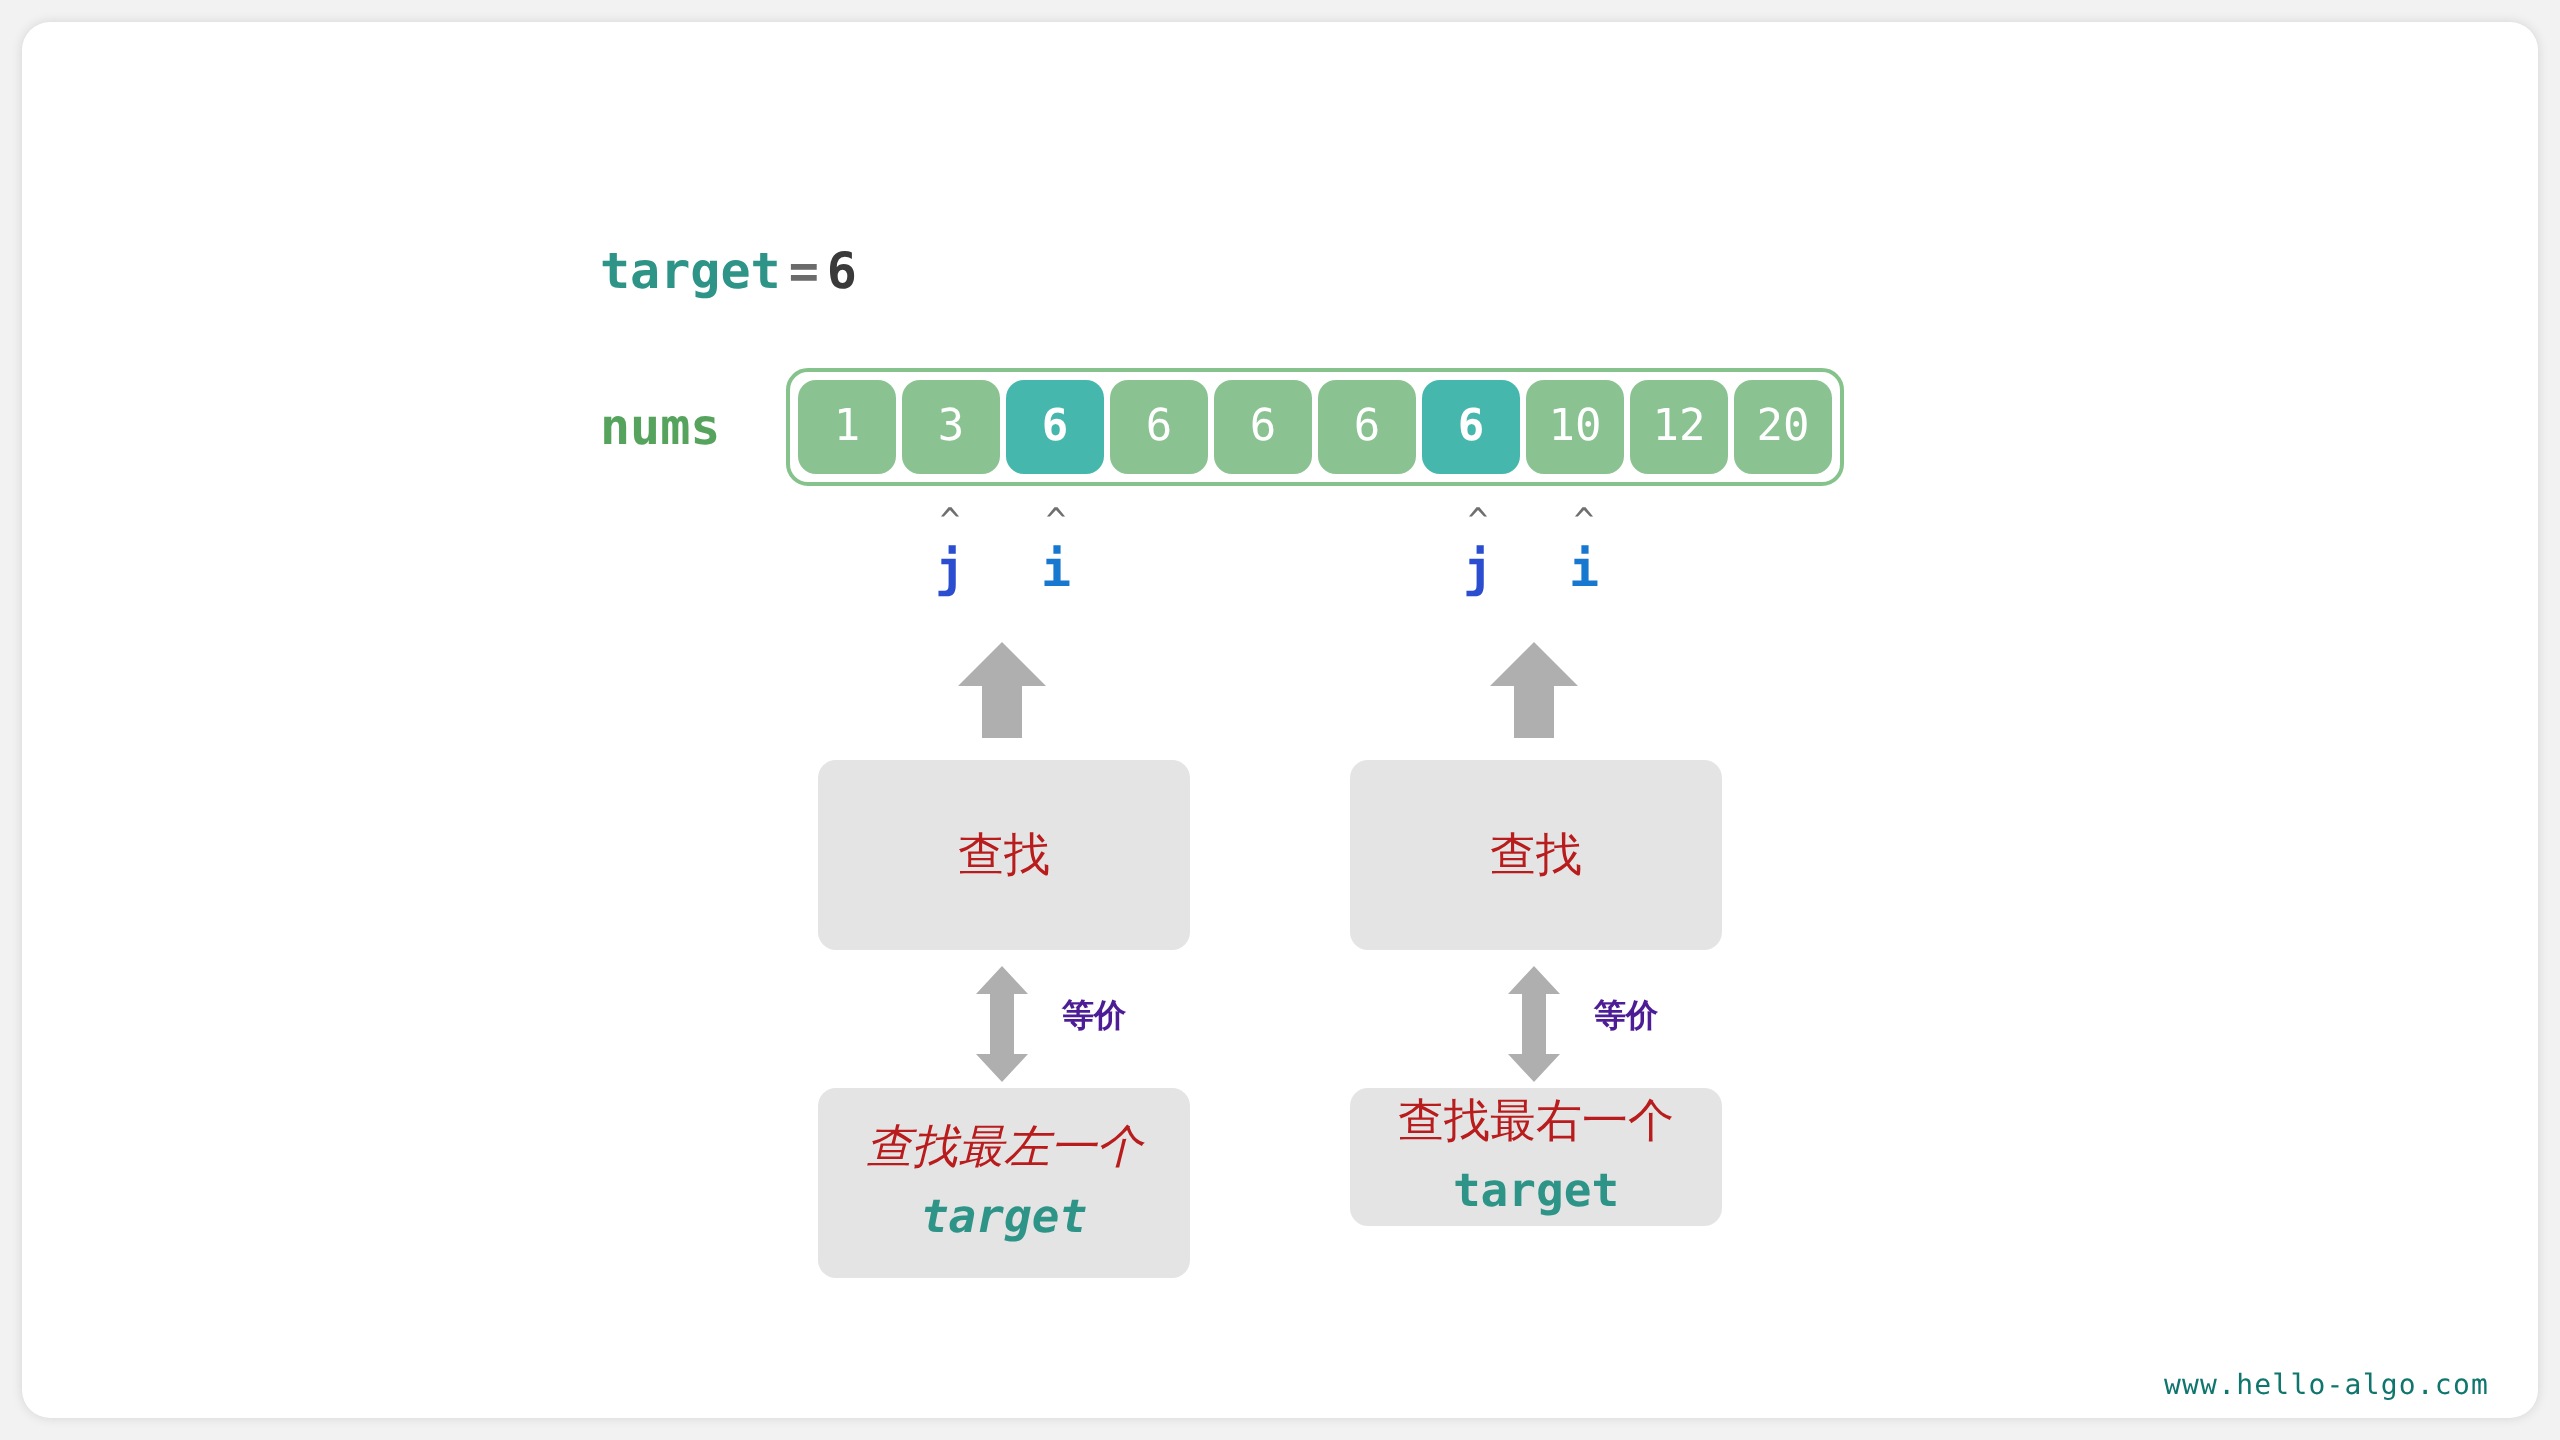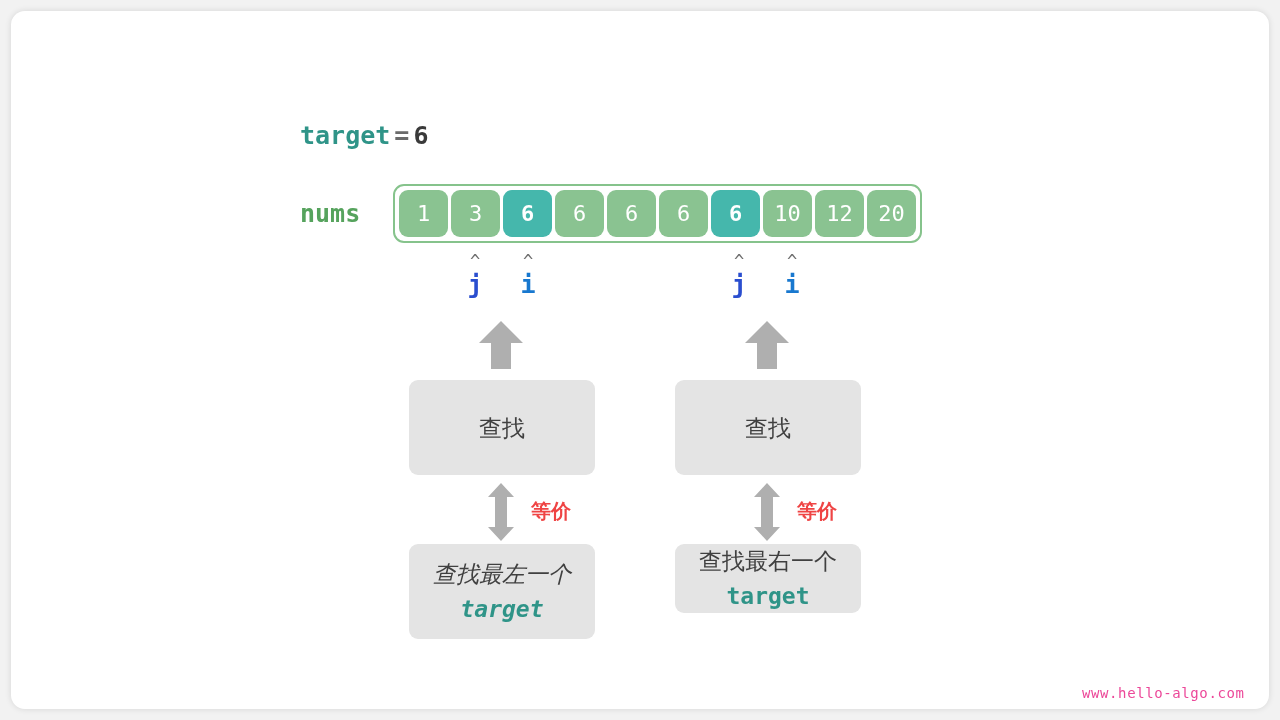--- a/index.html
+++ b/index.html
@@ -125,51 +125,51 @@
     border-radius: 9px;
     box-sizing: border-box;
     display: flex;
     flex-direction: column;
     align-items: center;
     justify-content: center;
   }
   .gbox .cn {
     font-family: "DejaVu Sans", sans-serif;
     font-size: 23px;
-    color: #404040;
+    color: #b91c1c;
     line-height: 34px;
     white-space: nowrap;
   }
   .gbox .mono {
     font-family: "DejaVu Sans Mono", monospace;
     font-size: 23px;
     font-weight: bold;
     line-height: 36px;
     white-space: nowrap;
   }
   .gbox .mono .kw  { color: #2f9488; }
   .gbox .mono .op  { color: #3a3a3a; padding-left: 3px; }
 
   
   .dblarrow { width: 26px; height: 58px; }
   .eqv {
     font-family: "DejaVu Sans", sans-serif;
-    font-size: 20px;
-    font-weight: bold;
-    color: #ef4444;
+    font-size: 16px;
+    font-weight: bold;
+    color: #4c1d95;
     white-space: nowrap;
   }
 
   
   #watermark {
     left: 1071px;
     top: 674px;
     font-family: "DejaVu Sans Mono", monospace;
     font-size: 14px;
-    color: #ec4899;
+    color: #0f766e;
     letter-spacing: 0.6px;
   }
 </style>
 </head>
 <body>
 
 <div id="canvas">
   <div id="card">
 
     <div class="abs" id="target-line">

